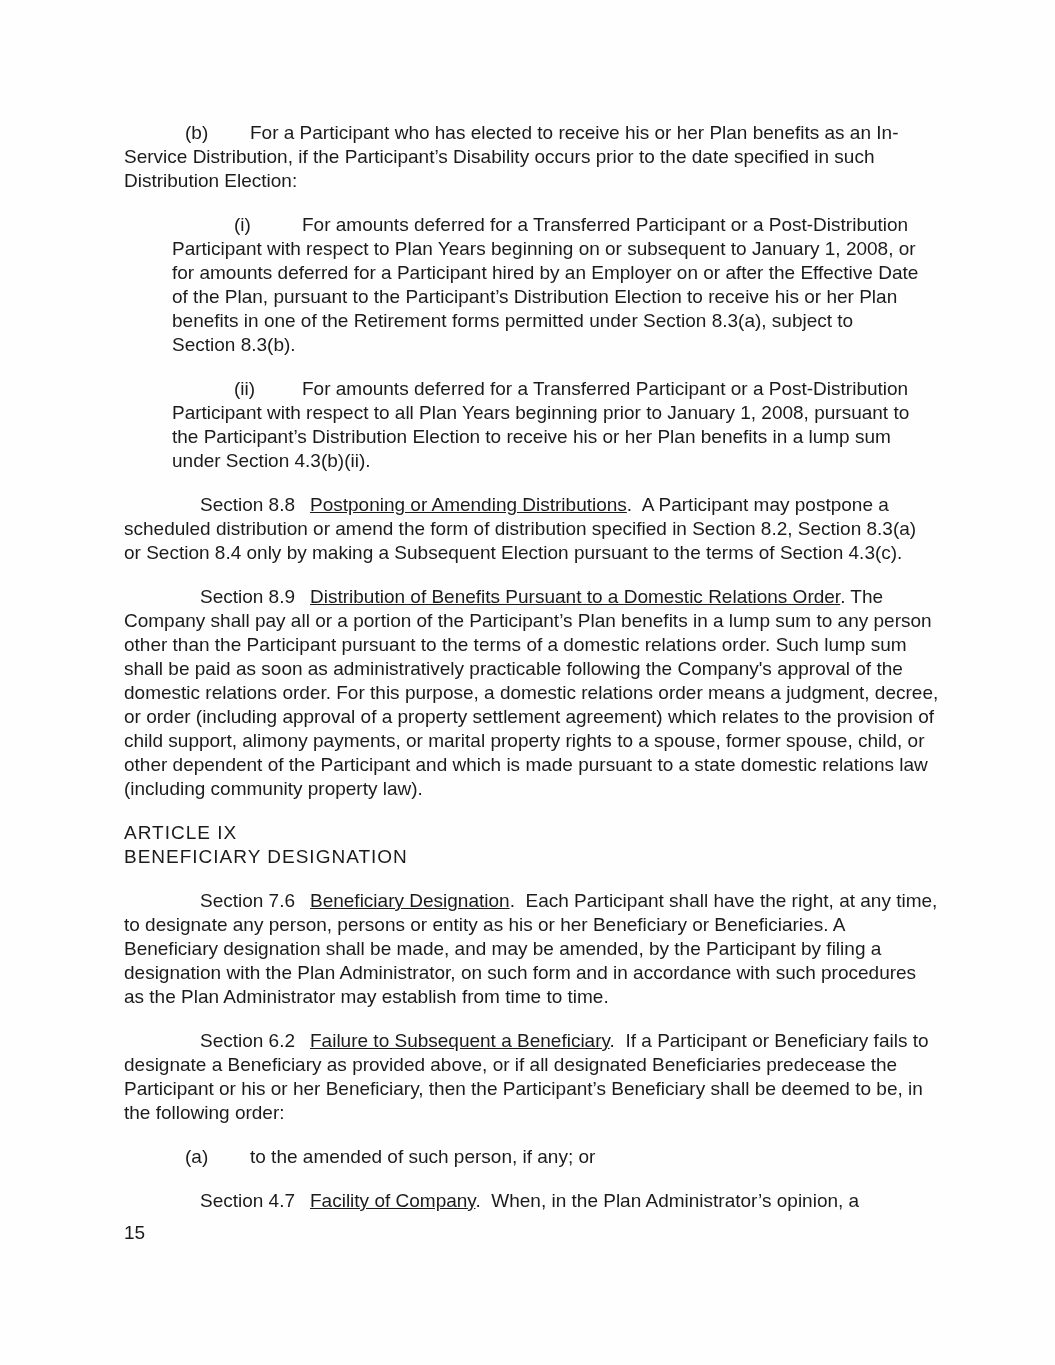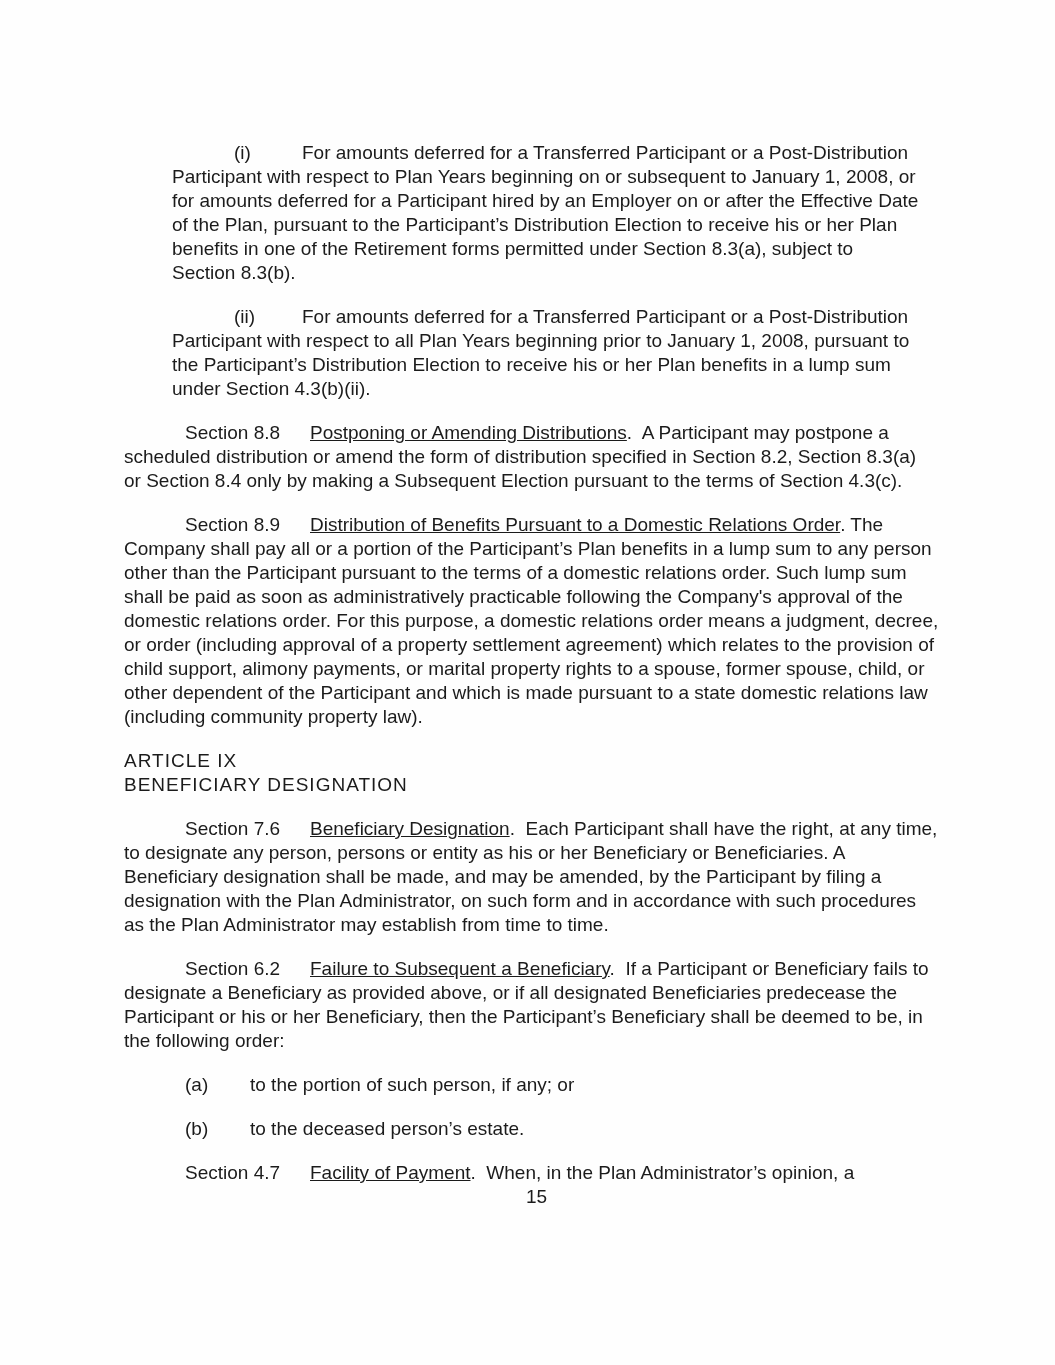--- a/index.html
+++ b/index.html
@@ -34,42 +34,45 @@
   .sub {
     margin-left: 48px;
     text-indent: 62px;
   }
   .lbl {
     display: inline-block;
     text-indent: 0;
   }
   .lbl-sm  { width: 65px; }   
   .lbl-sub { width: 68px; }   
-  .lbl-sec { width: 125px; }  
+  .lbl-sec { width: 125px; text-align: center; }  
   .title {
     text-decoration: underline;
     text-align: right;
   }
   .body {
     white-space: pre-wrap;
   }
   .heading {
     margin-top: 20px;
     text-align: left;
     letter-spacing: 1px;
   }
   .pagenum {
-    text-align: center;
+    margin-top: 8px;
   }
 </style>
 </head>
 <body>
 
 <div class="page">
 
+  <p class="para first indent"><span class="lbl lbl-sm">(b)</span><span class="body">For a Participant who has elected to receive his or her Plan benefits as an In-
+Service Distribution, if the Participant’s Disability occurs prior to the date specified in such
+Distribution Election:</span></p>
 
   <p class="para sub"><span class="lbl lbl-sub">(i)</span><span class="body">For amounts deferred for a Transferred Participant or a Post-Distribution
 Participant with respect to Plan Years beginning on or subsequent to January 1, 2008, or
 for amounts deferred for a Participant hired by an Employer on or after the Effective Date
 of the Plan, pursuant to the Participant’s Distribution Election to receive his or her Plan
 benefits in one of the Retirement forms permitted under Section 8.3(a), subject to
 Section 8.3(b).</span></p>
 
   <p class="para sub"><span class="lbl lbl-sub">(ii)</span><span class="body">For amounts deferred for a Transferred Participant or a Post-Distribution
 Participant with respect to all Plan Years beginning prior to January 1, 2008, pursuant to
@@ -99,21 +102,20 @@
 to designate any person, persons or entity as his or her Beneficiary or Beneficiaries. A
 Beneficiary designation shall be made, and may be amended, by the Participant by filing a
 designation with the Plan Administrator, on such form and in accordance with such procedures
 as the Plan Administrator may establish from time to time.</span></p>
 
   <p class="para indent"><span class="lbl lbl-sec">Section 6.2</span><span class="title">Failure to Subsequent a Beneficiary</span><span class="body">.  If a Participant or Beneficiary fails to
 designate a Beneficiary as provided above, or if all designated Beneficiaries predecease the
 Participant or his or her Beneficiary, then the Participant’s Beneficiary shall be deemed to be, in
 the following order:</span></p>
 
-  <p class="para indent"><span class="lbl lbl-sm">(a)</span><span class="body">to the portion of such person, if any; or</span></p>
+  <p class="para indent"><span class="lbl lbl-sm">(a)</span><span class="body">to the amended of such person, if any; or</span></p>
 
-  <p class="para indent"><span class="lbl lbl-sm">(b)</span><span class="body">to the deceased person’s estate.</span></p>
 
-  <p class="para indent"><span class="lbl lbl-sec">Section 4.7</span><span class="title">Facility of Payment</span><span class="body">.  When, in the Plan Administrator’s opinion, a</span></p>
+  <p class="para indent"><span class="lbl lbl-sec">Section 4.7</span><span class="title">Facility of Company</span><span class="body">.  When, in the Plan Administrator’s opinion, a</span></p>
 
   <div class="pagenum">15</div>
 
 </div>
 
 </body></html>

